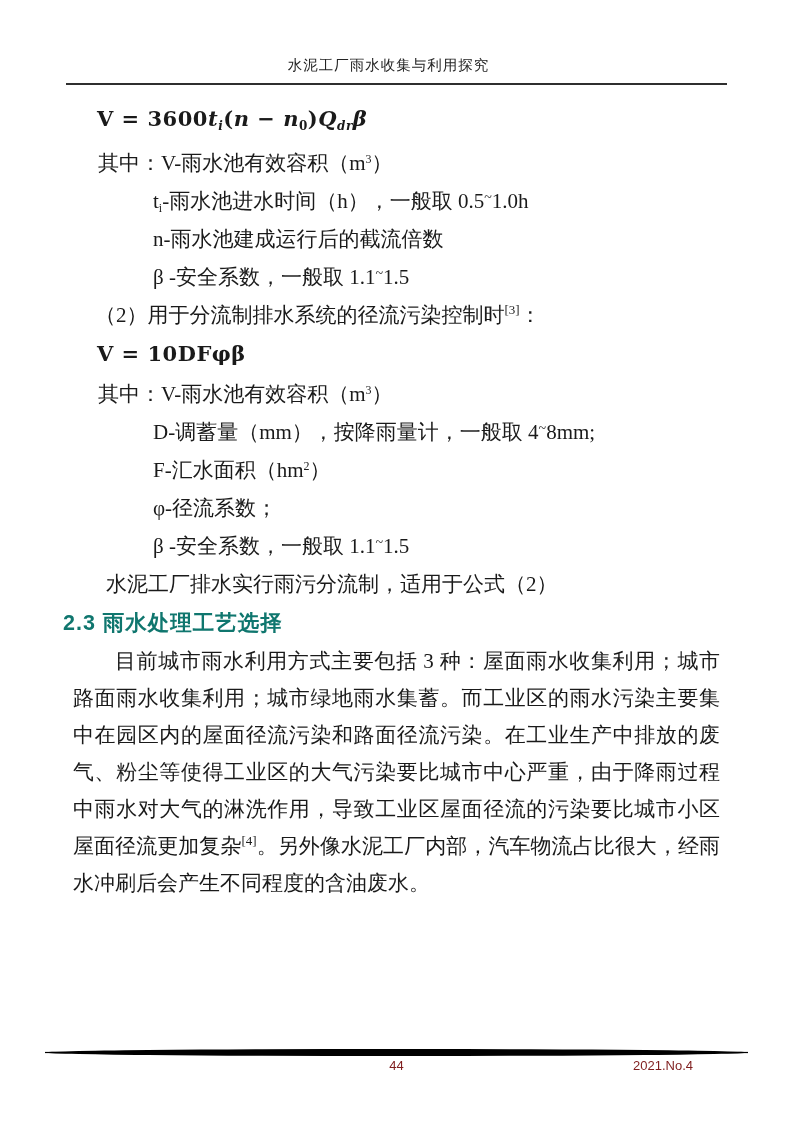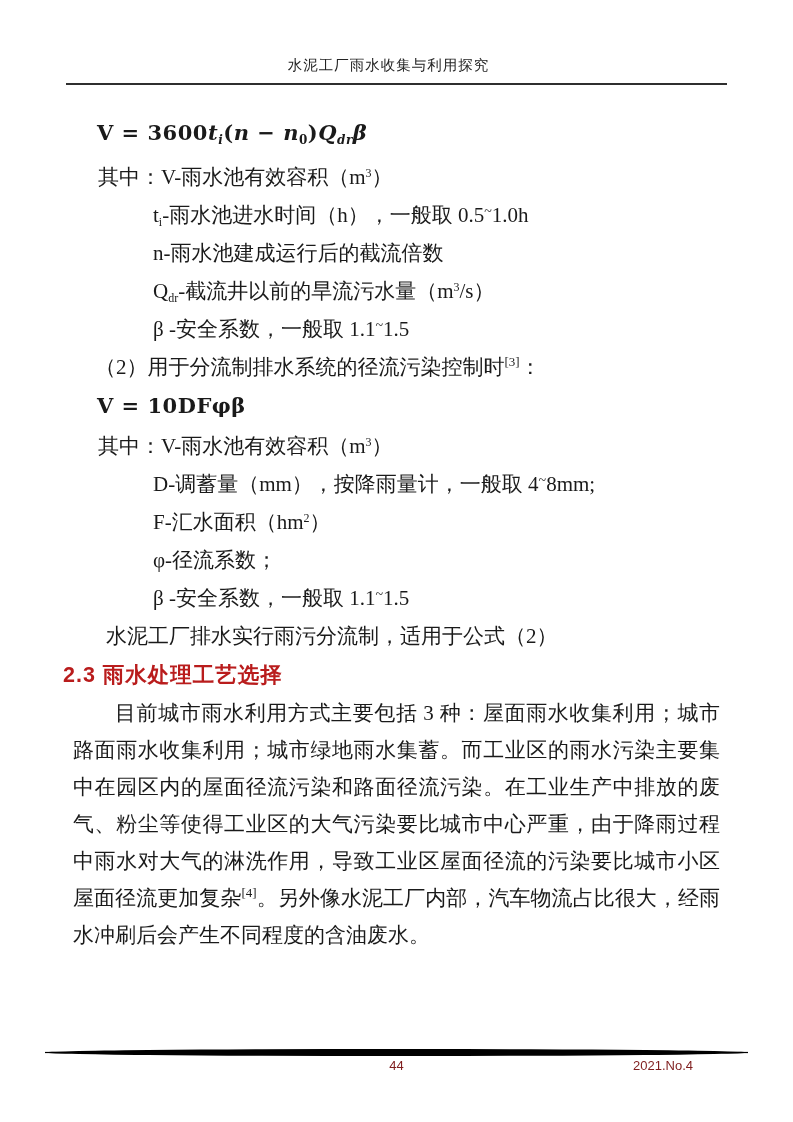--- a/index.html
+++ b/index.html
@@ -2,36 +2,36 @@
 <html><head>
 <meta charset="utf-8">
 <style>
   html,body{margin:0;padding:0;background:#ffffff;}
   .page{position:relative;width:793px;height:1122px;background:#ffffff;
         font-family:"Liberation Serif","DejaVu Serif",serif;color:#1a1a1a;overflow:hidden;}
   .running-head{position:absolute;top:56px;left:0;right:16px;text-align:center;
         font-size:14.5px;letter-spacing:1px;color:#222;}
   .head-rule{position:absolute;top:83px;left:66px;width:661px;height:2px;background:#2f2f2f;}
   .content{position:absolute;top:92px;left:63px;width:667px;font-size:21px;}
-  .formula{margin:28px 0 0 34px;font-family:"DejaVu Serif",serif;font-weight:bold;
+  .formula{margin:14px 0 0 34px;font-family:"DejaVu Serif",serif;font-weight:bold;
         font-size:21px;line-height:26px;letter-spacing:.5px;}
   .it{font-style:italic;}
   .sb{font-size:12px;line-height:0;vertical-align:-4px;}
   sup{font-size:12px;line-height:0;vertical-align:7px;}
   sup.ref{font-size:13px;vertical-align:8px;}
   sup.tld{font-size:14px;vertical-align:6px;}
   .defs{margin-top:20px;}
   .defs2{margin-top:16px;}
   .def-line{margin:0 0 15px 35px;line-height:23px;}
   .def-line.sub-indent{margin-left:90px;}
   .item2{margin:9px 0 0 32px;line-height:23px;}
   .formula2{margin-top:14px;}
   .note-line{margin-left:43px;}
   .sec-heading{margin:5px 0 0 0;font-family:"Liberation Sans","DejaVu Sans",sans-serif;
-        font-size:21.5px;font-weight:700;letter-spacing:1px;line-height:24px;color:#b91c1c;}
+        font-size:21.5px;font-weight:700;letter-spacing:1px;line-height:24px;color:#0f766e;}
   .body-para{margin:10px;font-size:21px;line-height:37px;text-align:justify;text-indent:2em;}
   .body-para.first{margin-top:8px;}
   .footer-bar{position:absolute;top:1049px;left:45px;width:703px;height:7px;}
   .footer-line{position:absolute;top:1058px;left:63px;width:667px;height:18px;
         font-family:"Liberation Sans","DejaVu Sans",sans-serif;font-size:13px;color:#7f1d1d;}
   .page-num{position:absolute;left:0;right:0;text-align:center;}
   .issue{position:absolute;right:37px;top:0;}
 </style>
 </head>
 <body>
@@ -44,21 +44,20 @@
   <div class="head-rule"></div>
 
   <div class="content">
 
     <div class="formula"><span>V = 3600</span><span class="it">t</span><sub class="sb it">i</sub><span>(</span><span class="it">n</span><span> − </span><span class="it">n</span><sub class="sb">0</sub><span>)</span><span class="it">Q</span><sub class="sb it">dr</sub><span class="it">β</span></div>
 
     <div class="defs">
       <div class="def-line"><span class="def-label">其中：</span><span>V-雨水池有效容积（m</span><sup>3</sup><span>）</span></div>
       <div class="def-line sub-indent"><span>t</span><sub class="sb">i</sub><span>-雨水池进水时间（h），一般取 0.5</span><sup class="tld">~</sup><span>1.0h</span></div>
       <div class="def-line sub-indent"><span>n-雨水池建成运行后的截流倍数</span></div>
-      <div class="def-line sub-indent"><span>Q</span><sub class="sb">dr</sub><span>-截流井以前的旱流污水量（m</span><sup>3</sup><span>/s）</span></div>
       <div class="def-line sub-indent"><span>β -安全系数，一般取 1.1</span><sup class="tld">~</sup><span>1.5</span></div>
     </div>
 
     <div class="item2"><span>（2）用于分流制排水系统的径流污染控制时</span><sup class="ref">[3]</sup><span>：</span></div>
 
     <div class="formula formula2"><span>V = 10DFφβ</span></div>
 
     <div class="defs defs2">
       <div class="def-line"><span class="def-label">其中：</span><span>V-雨水池有效容积（m</span><sup>3</sup><span>）</span></div>
       <div class="def-line sub-indent"><span>D-调蓄量（mm），按降雨量计，一般取 4</span><sup class="tld">~</sup><span>8mm;</span></div>

